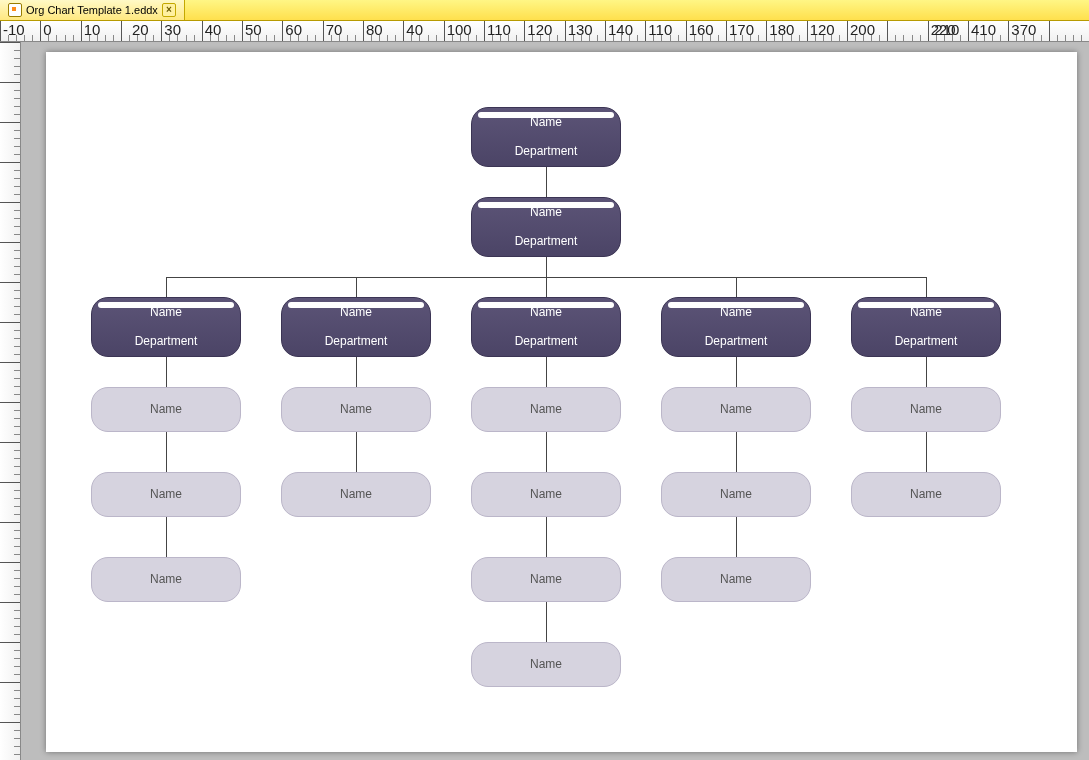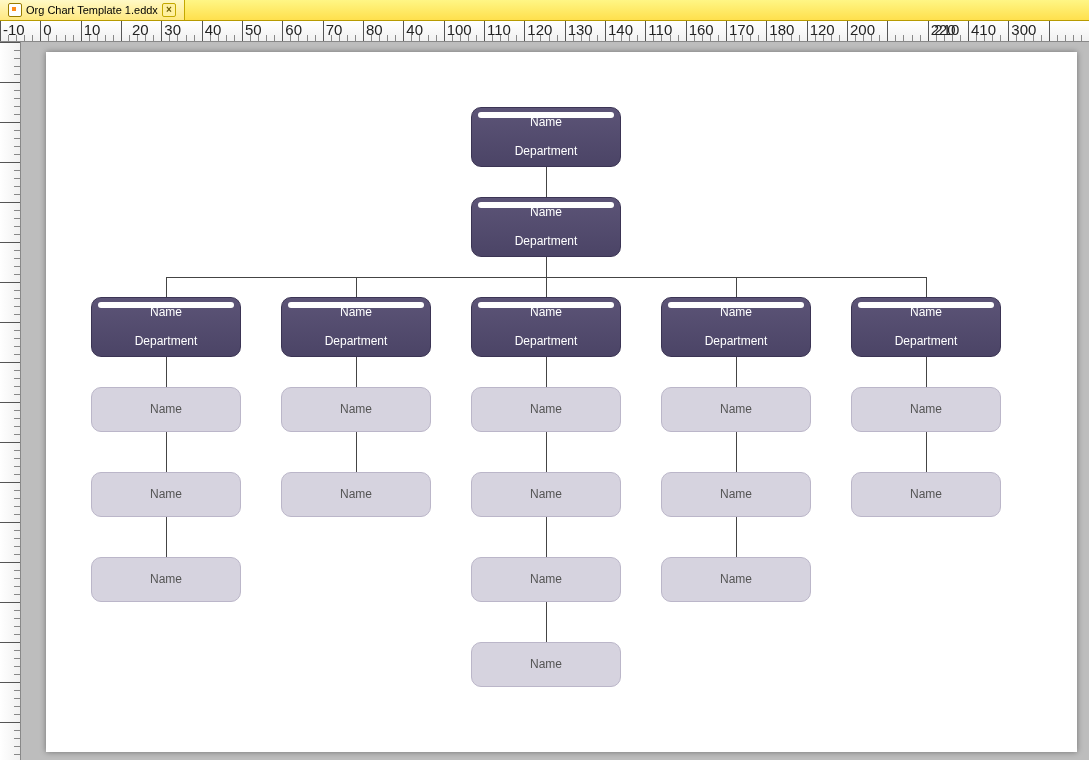--- a/index.html
+++ b/index.html
@@ -125,21 +125,21 @@
     top: 10px;
     bottom: 10px;
     background: #ffffff;
     box-shadow: 0 0 6px rgba(0,0,0,0.4);
   }
 
   
   .node {
     position: absolute;
     box-sizing: border-box;
-    border-radius: 10px;
+    border-radius: 17px;
     text-align: center;
     display: flex;
     flex-direction: column;
     align-items: center;
     justify-content: center;
     font-size: 12px;
     line-height: 1.25;
     border: 1px solid #3b3454;
     gap: 14px;
   }
@@ -334,21 +334,21 @@
     <div class="minor" style="left: 943.8px;"></div>
     <div class="minor" style="left: 951.867px;"></div>
     <div class="minor" style="left: 959.933px;"></div>
     <div class="major" style="left: 968px;"></div>
     <div class="label" style="left: 968px;">410</div>
     <div class="minor" style="left: 976.067px;"></div>
     <div class="minor" style="left: 984.133px;"></div>
     <div class="minor" style="left: 992.2px;"></div>
     <div class="minor" style="left: 1000.27px;"></div>
     <div class="major" style="left: 1008.33px;"></div>
-    <div class="label" style="left: 1008.33px;">300</div>
+    <div class="label" style="left: 1008.33px;">370</div>
     <div class="minor" style="left: 1016.4px;"></div>
     <div class="minor" style="left: 1024.47px;"></div>
     <div class="minor" style="left: 1032.53px;"></div>
     <div class="minor" style="left: 1040.6px;"></div>
     <div class="major" style="left: 1048.67px;"></div>
     <div class="label" style="left: 1048.67px; margin-left: 48px;">250</div>
     <div class="minor" style="left: 1056.73px;"></div>
     <div class="minor" style="left: 1064.8px;"></div>
     <div class="minor" style="left: 1072.87px;"></div>
     <div class="minor" style="left: 1080.93px;"></div>

